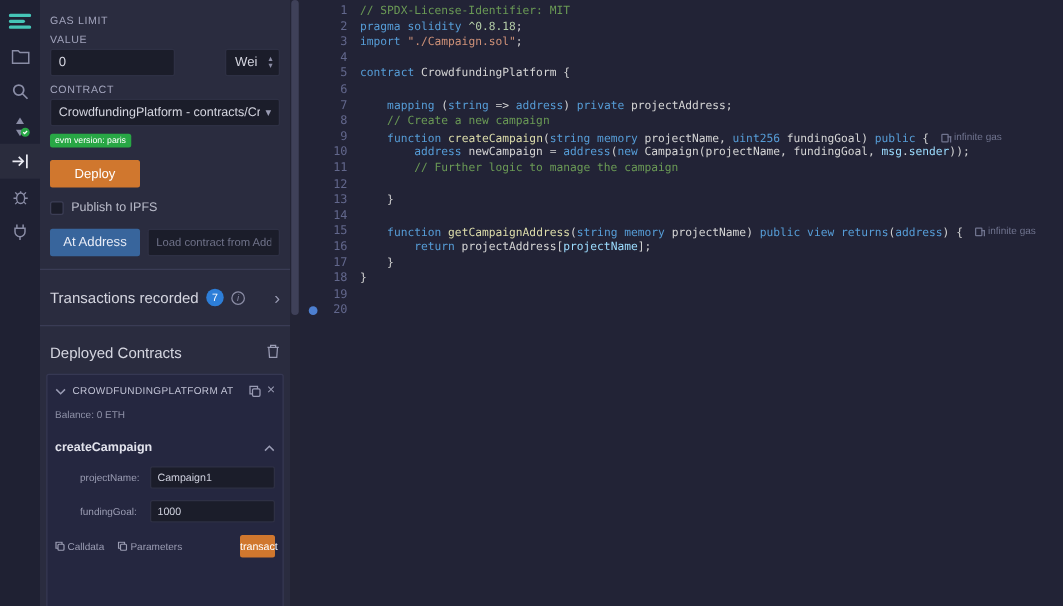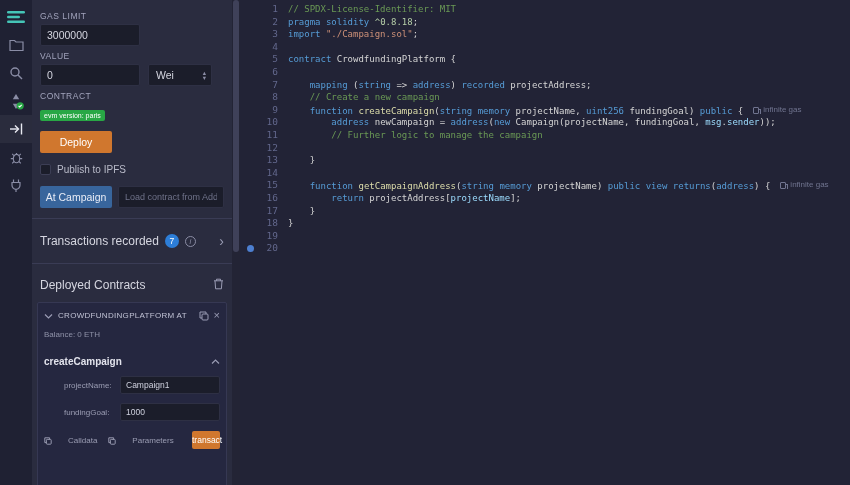--- a/index.html
+++ b/index.html
@@ -19,21 +19,21 @@
   .panel { position: absolute; left: 32px; top: 0; width: 200px; height: 100%;
            background: #2a2c3f; padding: 6px 8px 0; color: #d5d6e0; overflow: hidden; }
   .lbl { display: block; font-size: 8.5px; letter-spacing: .5px; color: #a2a4bc; margin: 5px 0 3px; }
   .txt { background: #1b1d2a; border: 1px solid #2e3044; border-radius: 2px; color: #d5d6e0;
          font-size: 10.5px; padding: 0 6px; height: 22px; font-family: inherit; outline: none; }
   .txt::placeholder { color: #6f7289; }
   .w100 { width: 100px; }
   .row { display: flex; gap: 8px; align-items: center; }
   .unitbox { width: 64px; height: 22px; background: #1b1d2a; border: 1px solid #2e3044;
              border-radius: 2px; display: flex; align-items: center; padding: 0 5px 0 7px;
-             font-size: 10.5px; cursor: pointer; }
+             font-size: 10.5px; cursor: pointer; margin-left: 32px; }
   .stepper { margin-left: auto; display: flex; flex-direction: column; line-height: 5.5px;
              font-size: 6.5px; color: #8b8da5; }
   .selectbox { width: 100%; height: 22px; background: #1b1d2a; border: 1px solid #2e3044;
                border-radius: 2px; display: flex; align-items: center; padding: 0 6px;
                font-size: 10px; cursor: pointer; }
   .trunc { overflow: hidden; white-space: nowrap; flex: 1; }
   .caret { color: #9a9cb4; font-size: 9px; margin-left: 4px; }
   .evm-badge { display: inline-block; background: #28a745; color: #fff; font-size: 7px;
                padding: 2px 4px; border-radius: 2px; margin-top: 4px; }
   .btn { border: none; border-radius: 2px; height: 22px; font-size: 10.5px; cursor: pointer;
@@ -71,21 +71,21 @@
   .fn-row { display: flex; align-items: center; margin-top: 17px; font-size: 10px;
             font-weight: bold; color: #e2e3ec; }
   .fn-row svg { margin-left: auto; cursor: pointer; }
   .param-row { display: flex; align-items: center; margin-top: 9px; gap: 4px; margin-left: 20px; }
   .param-lbl { width: 52px; font-size: 8px; color: #9b9db3; }
   .param-input { flex: 1; height: 18px; font-size: 8.5px; background: #1b1d2a;
                  border: 1px solid #2e3044; border-radius: 2px; color: #cfd1de; padding: 0 5px;
                  font-family: inherit; min-width: 0; outline: none; }
   .action-row { display: flex; align-items: center; margin-top: 10px; gap: 11px; font-size: 8px;
                 color: #9b9db3; }
-  .mini { display: flex; align-items: flex-end; gap: 16px; cursor: pointer; }
+  .mini { display: flex; align-items: flex-start; gap: 2px; cursor: pointer; }
   .btn.transact { margin-left: auto; width: 28px; }
 
   
   .pscroll { position: absolute; left: 232px; top: 0; width: 8px; height: 100%; background: #232435; }
   .pscroll .thumb { position: absolute; top: 0; left: 1px; width: 6px; height: 252px;
                     background: #3f4159; border-radius: 3px; cursor: pointer; }
 
   
   .editor { position: absolute; left: 240px; top: 0; right: 0; height: 100%; background: #222336;
             font-family: "DejaVu Sans Mono","Liberation Mono",monospace; font-size: 9px;
@@ -160,46 +160,49 @@
         <path d="M4.5 1.5v3M9.5 1.5v3"></path>
           <path d="M3 4.5h8v2.8a4 4 0 01-8 0z"></path>
           <path d="M7 11.5v2.5"></path>
       </svg>
     </button>
   </nav>
 
   <aside class="panel">
 
     <label class="lbl">GAS LIMIT</label>
-    <input class="txt w100" value="3000000" style="">
 
     <label class="lbl">VALUE</label>
     <div class="row">
       <input class="txt w100" value="0" style="">
       <div class="unitbox">
         <span>Wei</span>
         <span class="stepper">
           <span>▴</span>
           <span>▾</span>
         </span>
       </div>
     </div>
 
     <label class="lbl">CONTRACT</label>
+    <div class="selectbox">
+      <span class="trunc">CrowdfundingPlatform - contracts/Cr</span>
+      <span class="caret">▾</span>
+    </div>
     <span class="evm-badge">evm version: paris</span>
 
     <button class="btn orange deploy">Deploy</button>
 
     <div class="check-row">
       <span class="checkbox"></span>
       <span>Publish to IPFS</span>
     </div>
 
     <div class="addr-row">
-      <button class="btn blue">At Campaign</button>
+      <button class="btn blue">At Address</button>
       <input class="txt addr-input" placeholder="Load contract from Address" style="">
     </div>
 
     <hr class="div">
 
     <div class="tx-row">
       <span>Transactions recorded</span>
       <span class="badge">7</span>
       <span class="info">i</span>
       <span class="chev-r">›</span>
@@ -293,21 +296,21 @@
         <div class="cl">
           <span class="gut"><span>5</span></span>
           <span class="src"><span class="tk-kw">contract</span><span class="tk-pl"> CrowdfundingPlatform {</span></span>
         </div>
         <div class="cl">
           <span class="gut"><span>6</span></span>
           <span class="src"></span>
         </div>
         <div class="cl">
           <span class="gut"><span>7</span></span>
-          <span class="src"><span class="tk-pl">    </span><span class="tk-kw">mapping</span><span class="tk-pl"> (</span><span class="tk-kw">string</span><span class="tk-pl"> =&gt; </span><span class="tk-kw">address</span><span class="tk-pl">) </span><span class="tk-kw">recorded</span><span class="tk-pl"> projectAddress;</span></span>
+          <span class="src"><span class="tk-pl">    </span><span class="tk-kw">mapping</span><span class="tk-pl"> (</span><span class="tk-kw">string</span><span class="tk-pl"> =&gt; </span><span class="tk-kw">address</span><span class="tk-pl">) </span><span class="tk-kw">private</span><span class="tk-pl"> projectAddress;</span></span>
         </div>
         <div class="cl">
           <span class="gut"><span>8</span></span>
           <span class="src"><span class="tk-pl">    </span><span class="tk-com">// Create a new campaign</span></span>
         </div>
         <div class="cl">
           <span class="gut"><span>9</span></span>
           <span class="src"><span class="tk-pl">    </span><span class="tk-kw">function</span><span class="tk-pl"> </span><span class="tk-fn">createCampaign</span><span class="tk-pl">(</span><span class="tk-kw">string</span><span class="tk-pl"> </span><span class="tk-kw">memory</span><span class="tk-pl"> projectName, </span><span class="tk-kw">uint256</span><span class="tk-pl"> fundingGoal) </span><span class="tk-kw">public</span><span class="tk-pl"> {</span><span class="ann"><span class="gasicon"></span><span>infinite gas</span></span></span>
         </div>
         <div class="cl">

